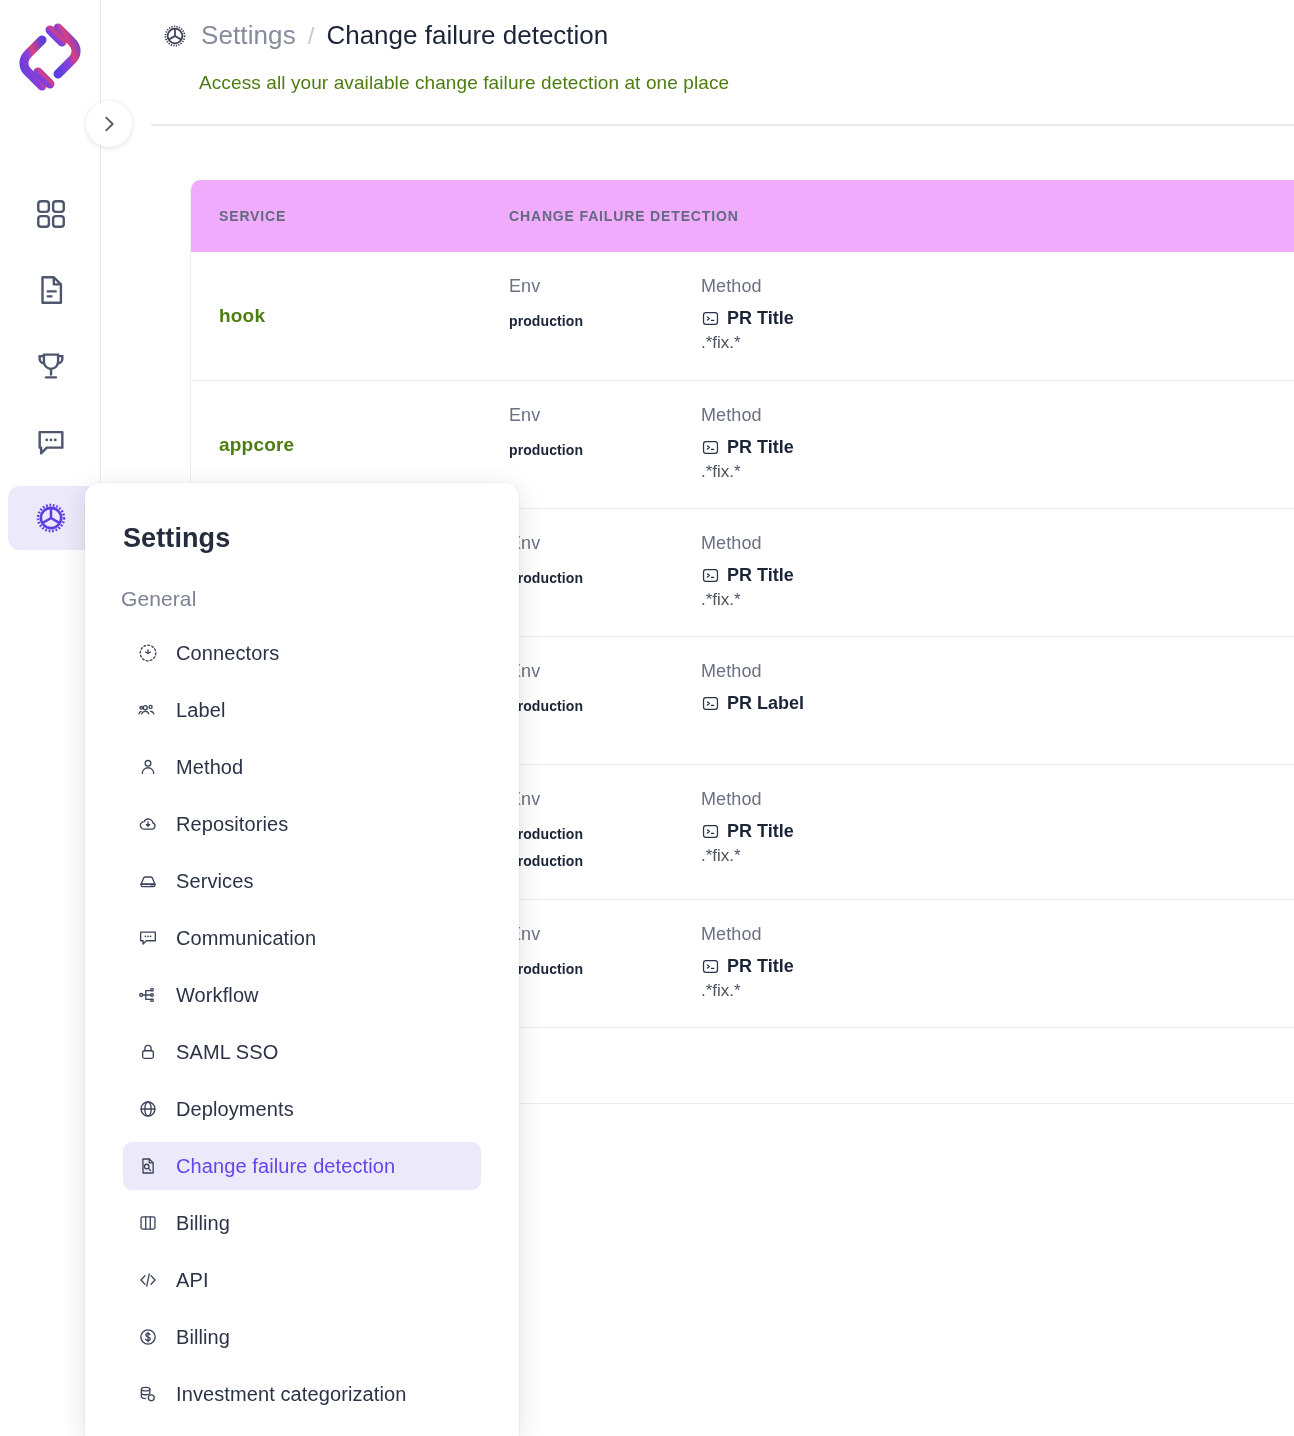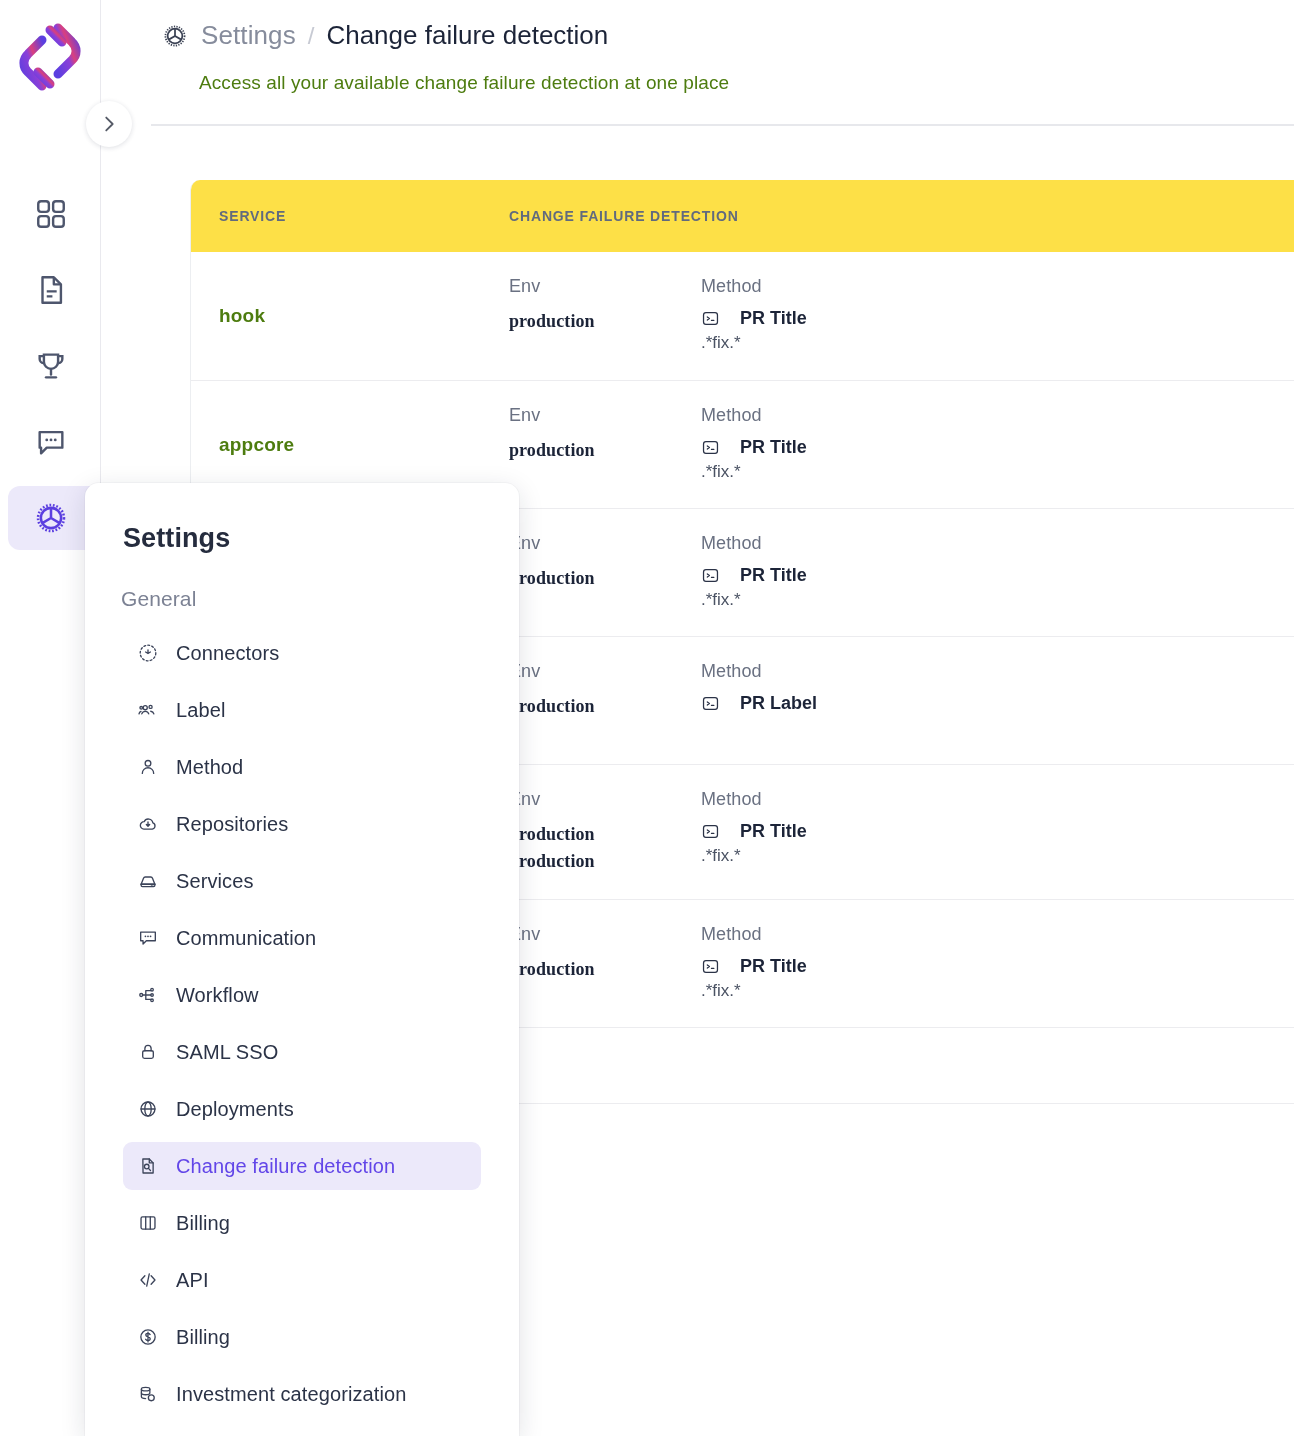--- a/index.html
+++ b/index.html
@@ -64,21 +64,21 @@
     background: #e7e8ec;
   }
 
   
   .table {
     position: absolute; left: 89px; top: 180px; right: 0;
     border-radius: 10px 0 0 0; overflow: hidden;
     border-left: 1px solid #eceef1;
   }
   .thead {
-    height: 72px; background: #fde047;
+    height: 72px; background: #f0abfc;
     display: flex; align-items: center;
   }
   .th {
     font-size: 14px; font-weight: 700; color: #616a7e;
     letter-spacing: .85px; text-transform: uppercase;
   }
   .col-service { width: 318px; padding-left: 28px; }
   .col-cfd { flex: 1; }
 
   .trow { display: flex; border-bottom: 1px solid #ececef; background: #fff; }
@@ -88,25 +88,24 @@
     display: flex; align-items: center;
     font-size: 19px; font-weight: 700; color: #4d7c0f; letter-spacing: .2px;
   }
   .cell-cfd { flex: 1; display: flex; padding: 24px 0 24px 0; }
   .grp { width: 192px; }
   .grp-method { width: 260px; }
   .grp-label {
     font-size: 18px; color: #6a7182; margin-bottom: 11px; letter-spacing: .1px;
   }
   .grp-val {
-    font-size: 18px; color: #1c2438; font-weight: 700; letter-spacing: .1px;
+    font-size: 14px; color: #1c2438; font-weight: 700; letter-spacing: .1px;
     line-height: 27px;
-    font-family: Liberation Serif, serif;
-  }
-  .method-row { display: flex; align-items: center; gap: 20px; }
+  }
+  .method-row { display: flex; align-items: center; gap: 7px; }
   .method-name { font-size: 18px; color: #1c2438; font-weight: 700; }
   .method-regex { font-size: 17px; color: #4b5364; margin-top: 4px; }
   .term-icon { flex: 0 0 auto; color: #2b3347; display: flex; }
 
   
   .flyout {
     position: absolute; left: 85px; top: 483px; width: 434px; height: 953px;
     background: #fff; border-radius: 14px 14px 0 0;
     box-shadow: 0 6px 26px rgba(24,30,54,.13), 0 0 0 1px rgba(24,30,54,.03);
     z-index: 10; padding: 40px 0 0 0; overflow: hidden;

